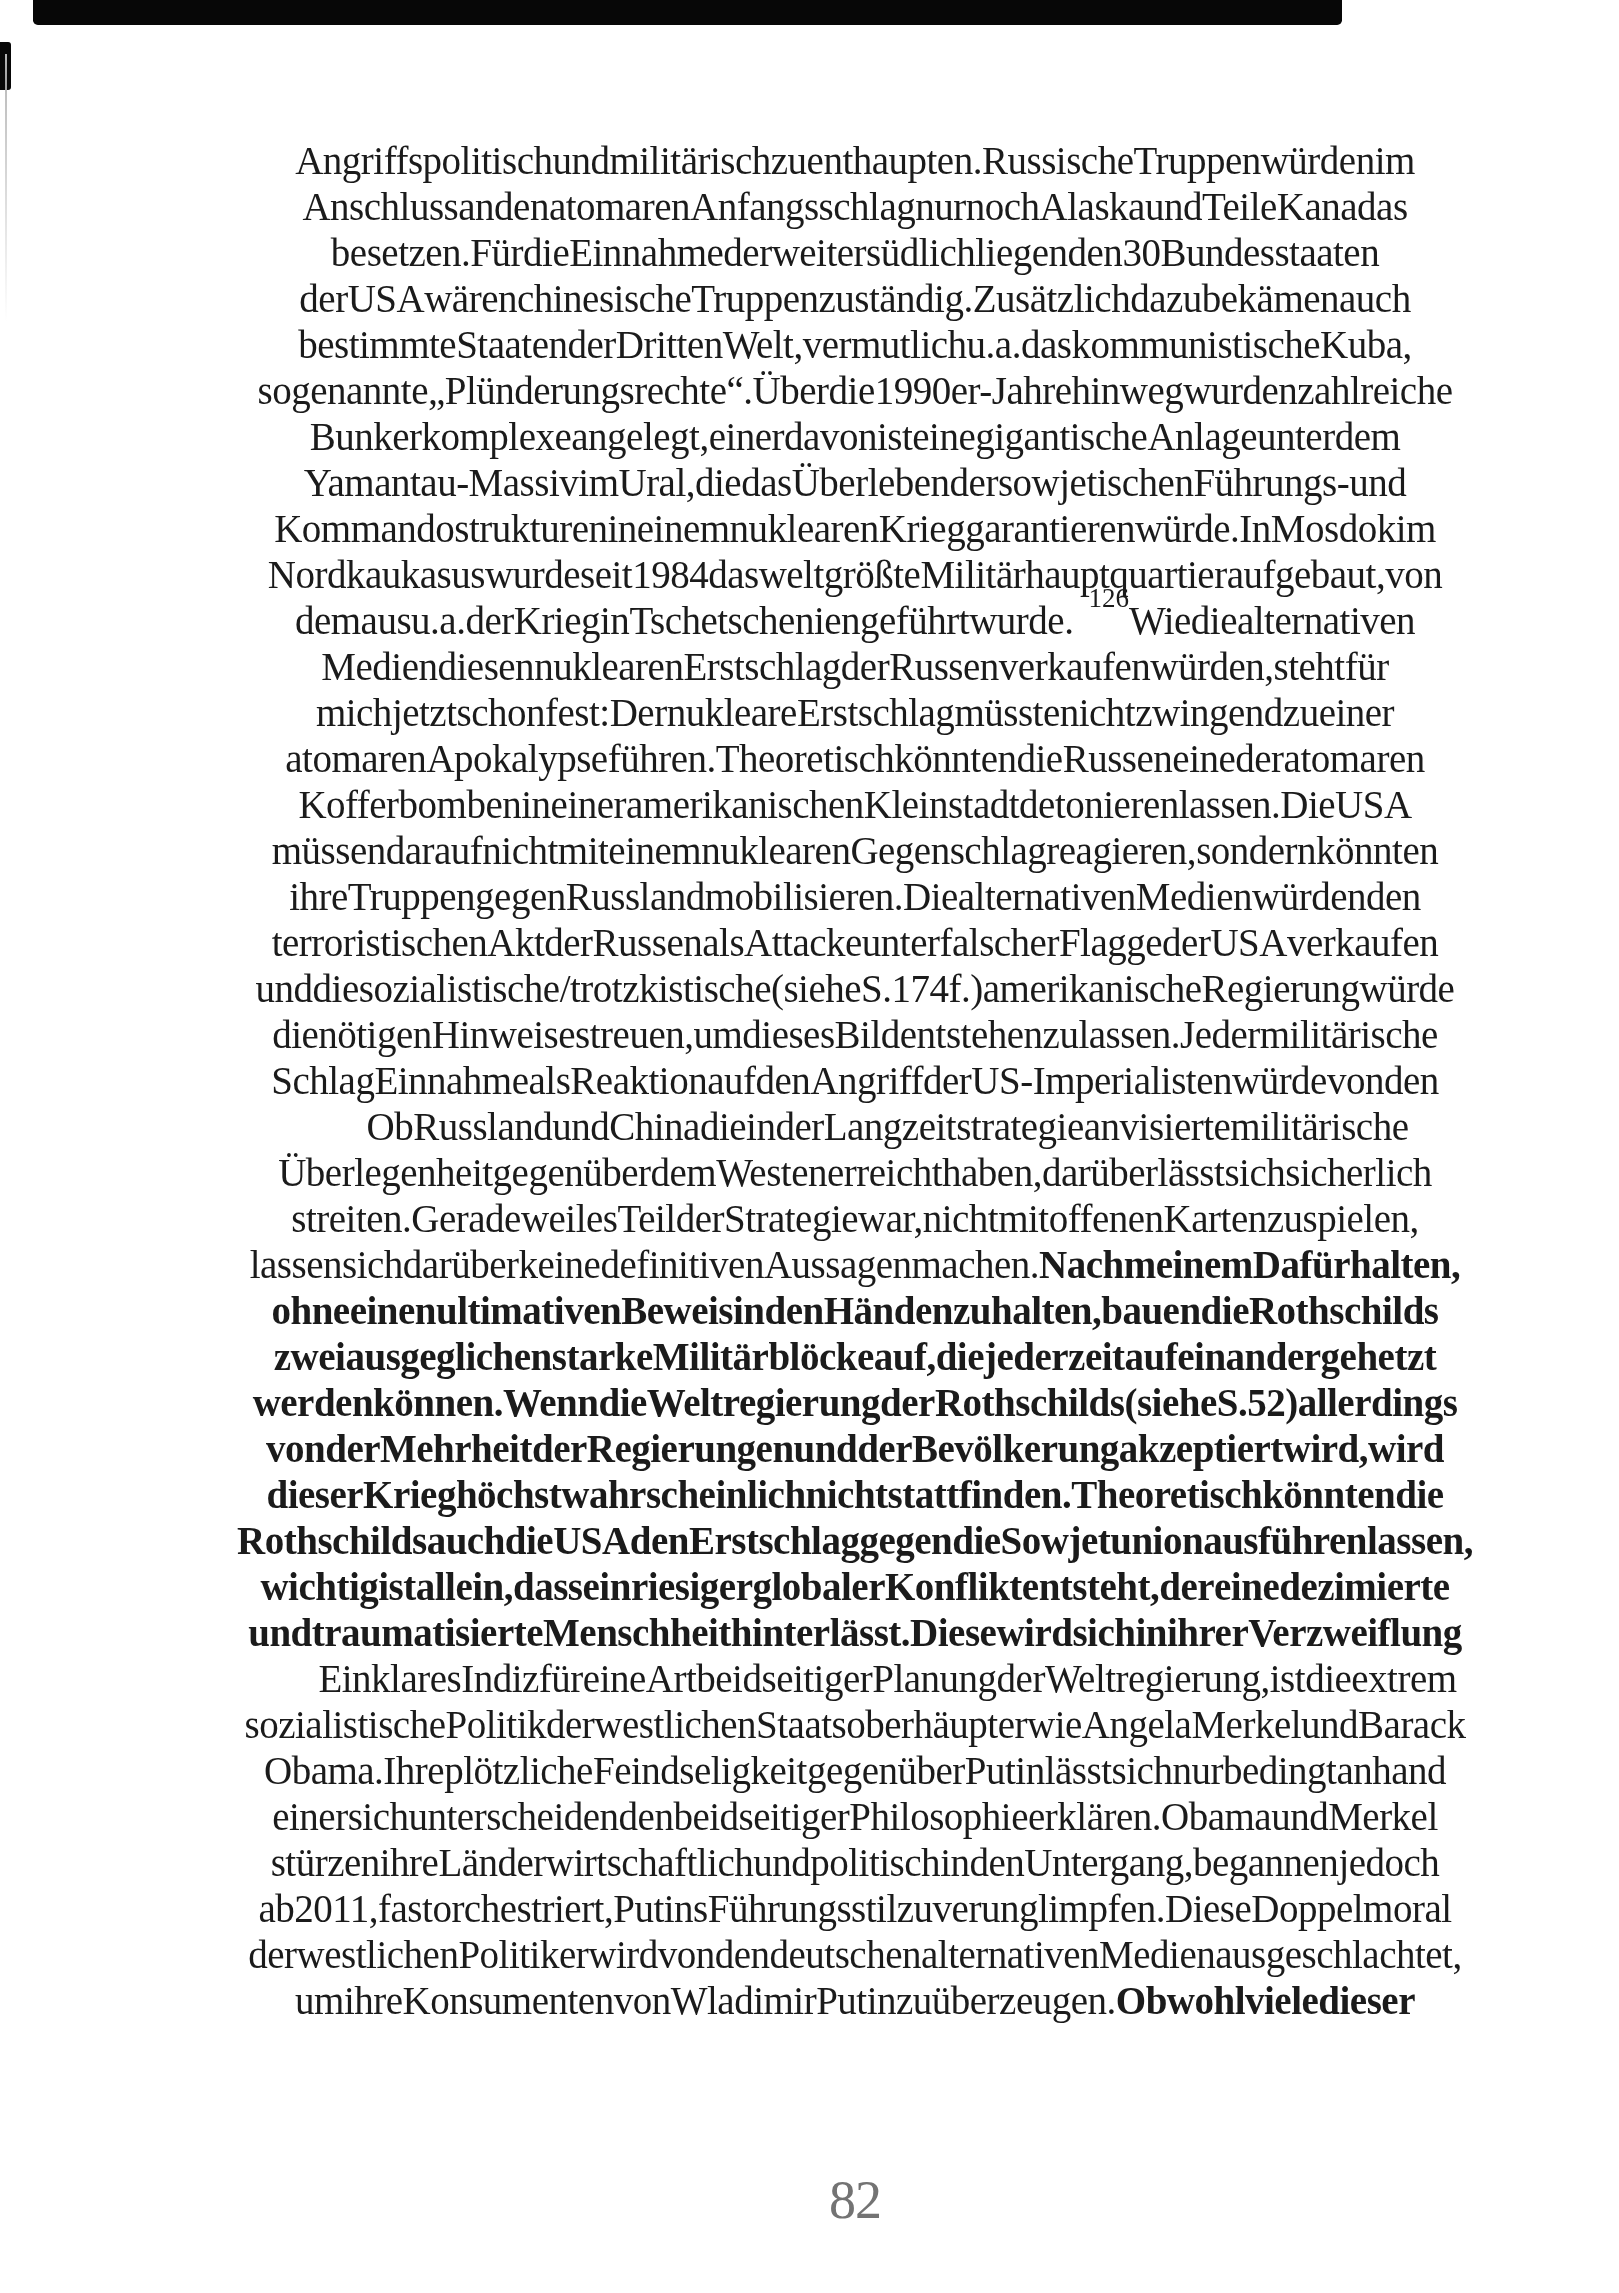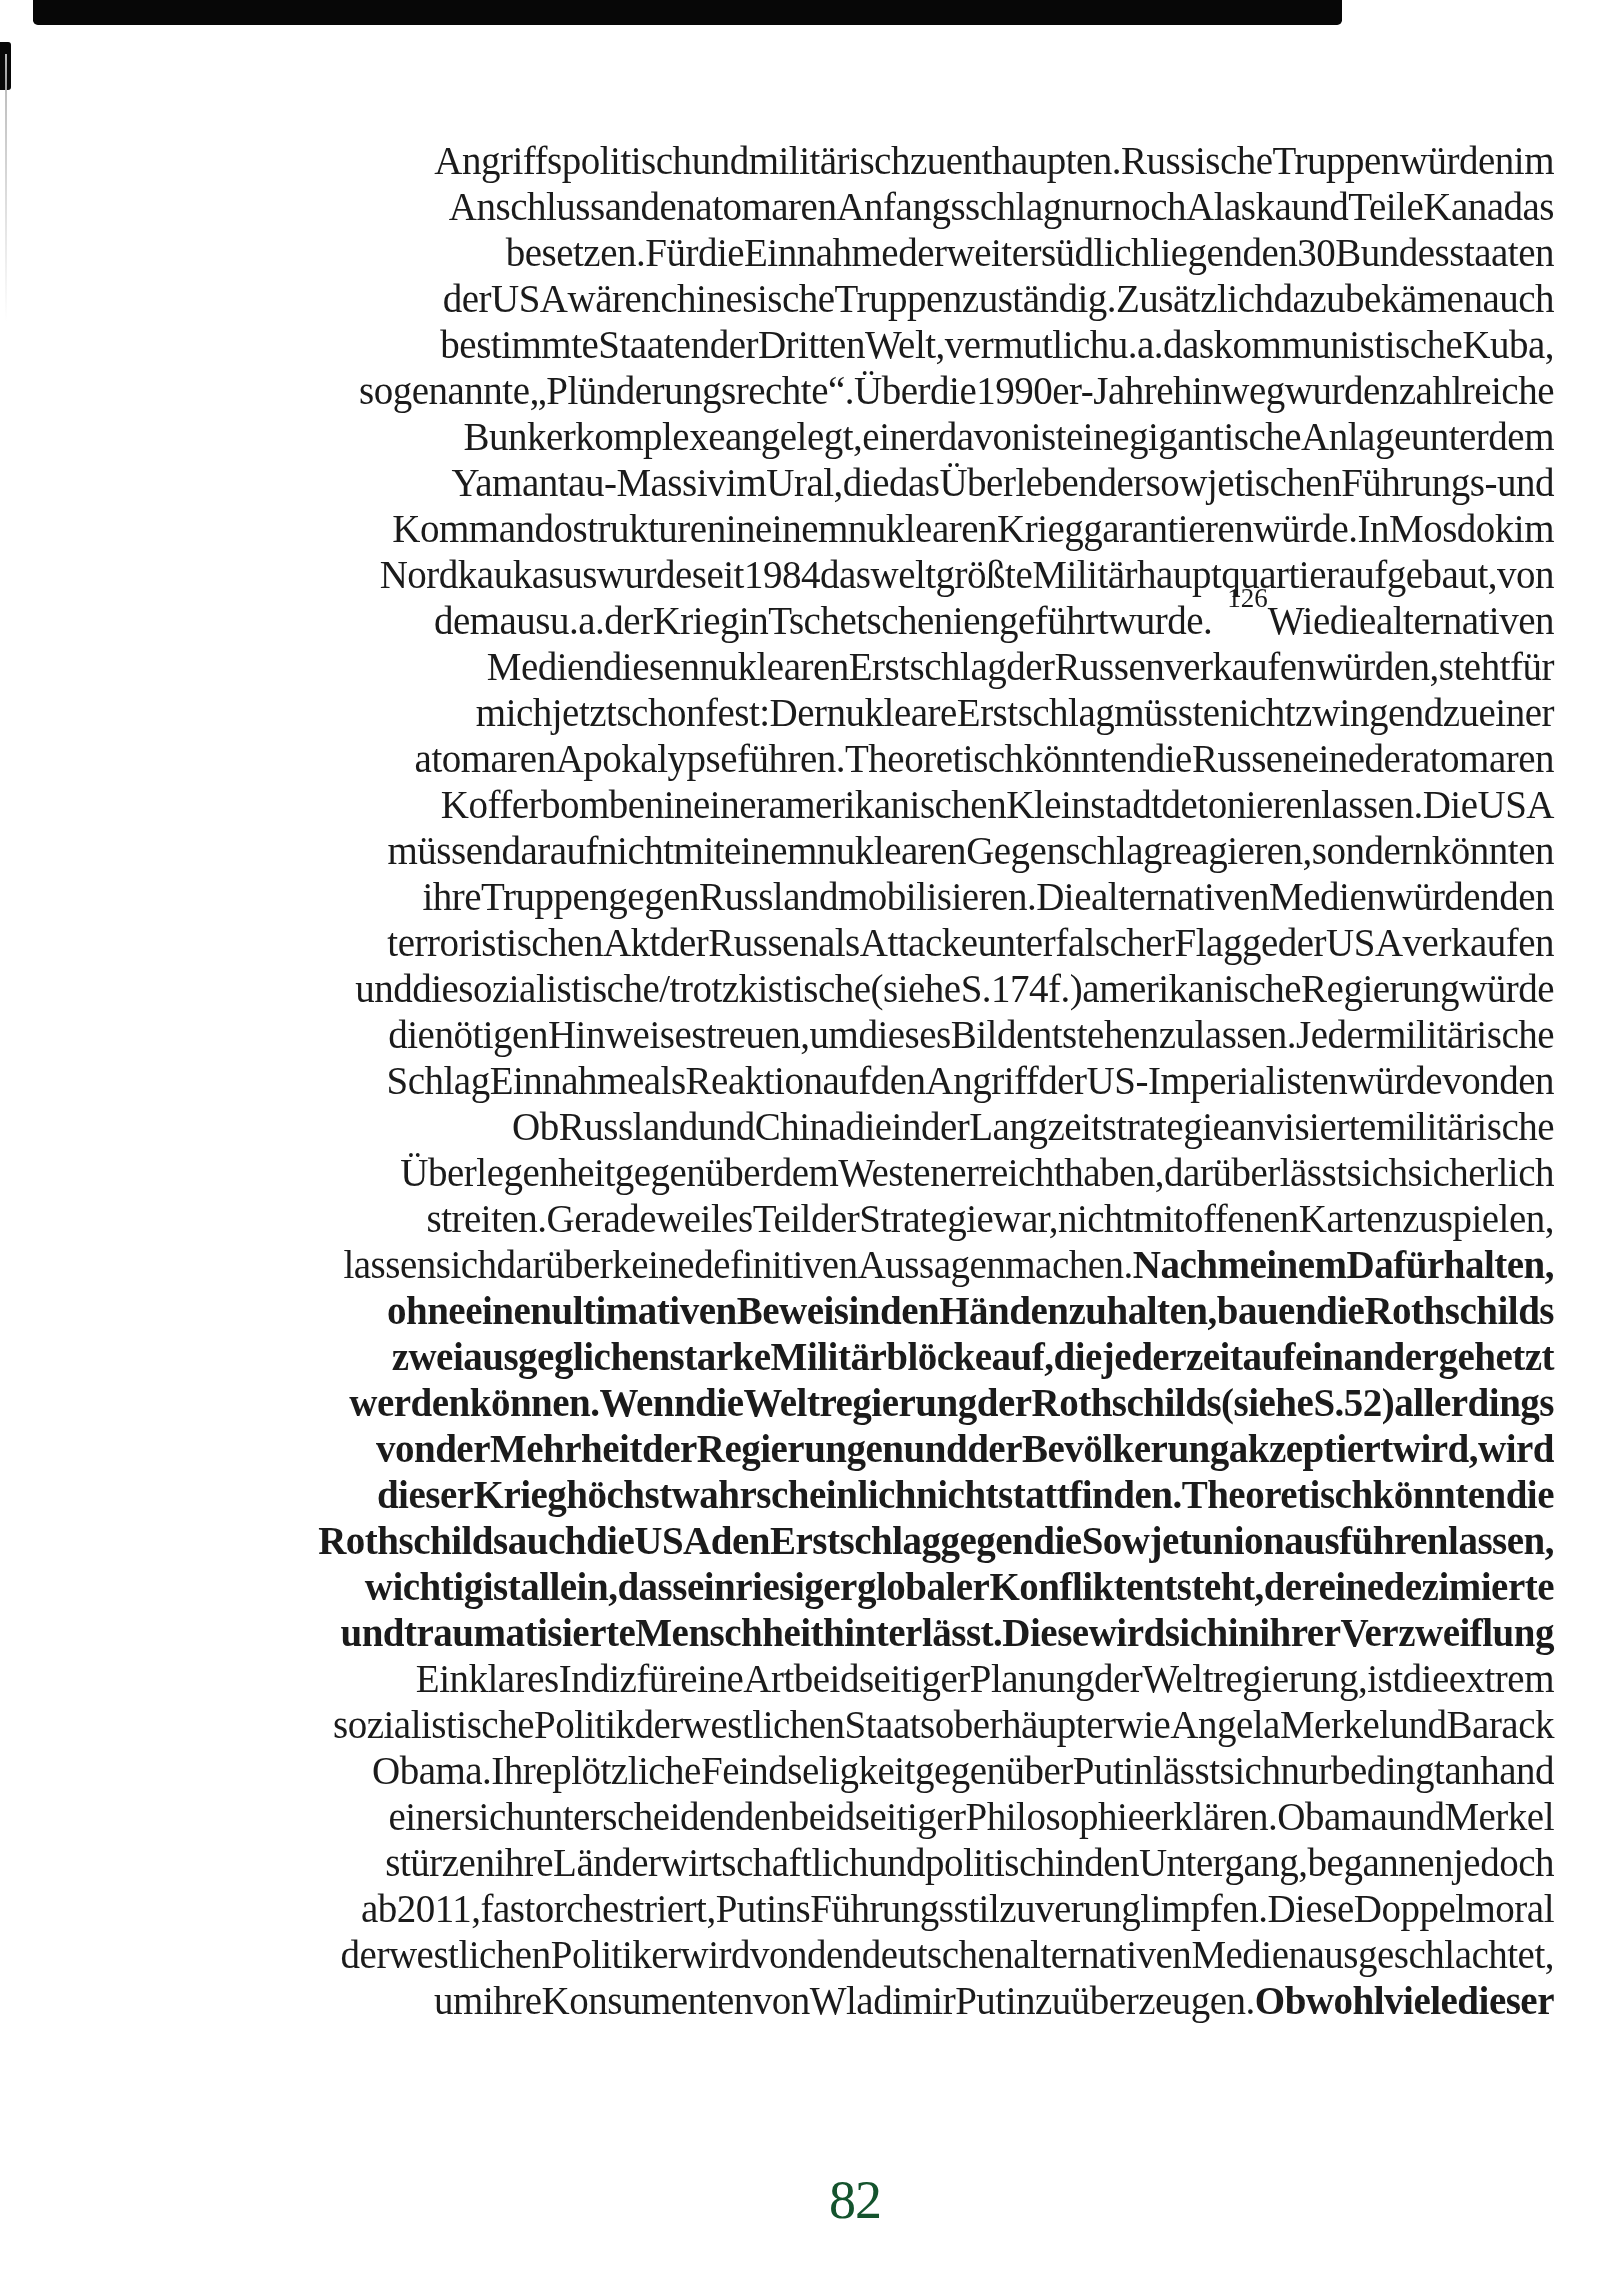--- a/index.html
+++ b/index.html
@@ -13,29 +13,29 @@
   .bar-top{position:absolute;left:33px;top:0;width:1309px;height:25px;background:#070707;border-radius:0 0 4.8px 4.8px;}
   .tick-left{position:absolute;left:0;top:42px;width:10.6px;height:48px;background:#080808;border-radius:0 2.9px 2.9px 0;}
   .line-left{position:absolute;left:4.8px;top:54px;width:1.9px;height:268px;
     background:linear-gradient(#b5b5b5,rgba(181,181,181,0));}
   
   .text-block{
     position:absolute;left:156px;top:138px;width:1398px;
     color:#1b1b1b;font-size:39px;letter-spacing:-0.5px;
   }
   .line{height:46px;line-height:46px;white-space:nowrap;}
-  .line.j{display:flex;justify-content:flex-end;}
+  .line.j{display:flex;justify-content:center;}
   .line.ind{padding-left:65px;}
   .line:not(.j) .w{margin-right:9.7px;}
   .w{white-space:nowrap;}
   .b{font-weight:bold;}
   sup{font-size:27px;letter-spacing:0;position:relative;top:-13.5px;line-height:0;margin-left:15px;}
   .page-number{
     position:absolute;left:156px;top:2169px;width:1398px;
-    text-align:center;font-size:54px;color:#14532d;letter-spacing:-1px;
+    text-align:center;font-size:54px;color:#737373;letter-spacing:-1px;
   }
 </style>
 </head>
 <body>
 
 <div class="sheet">
   <div class="bar-top"></div>
   <div class="tick-left"></div>
   <div class="line-left"></div>
 

